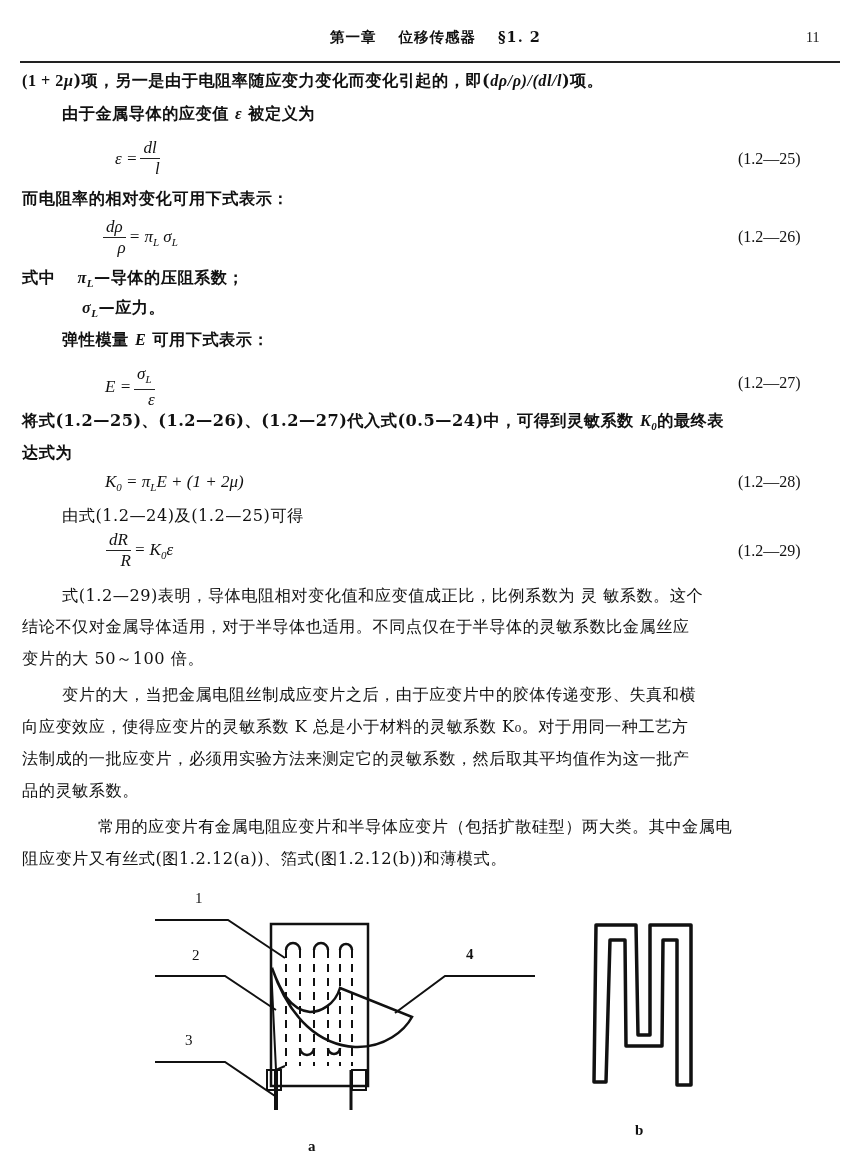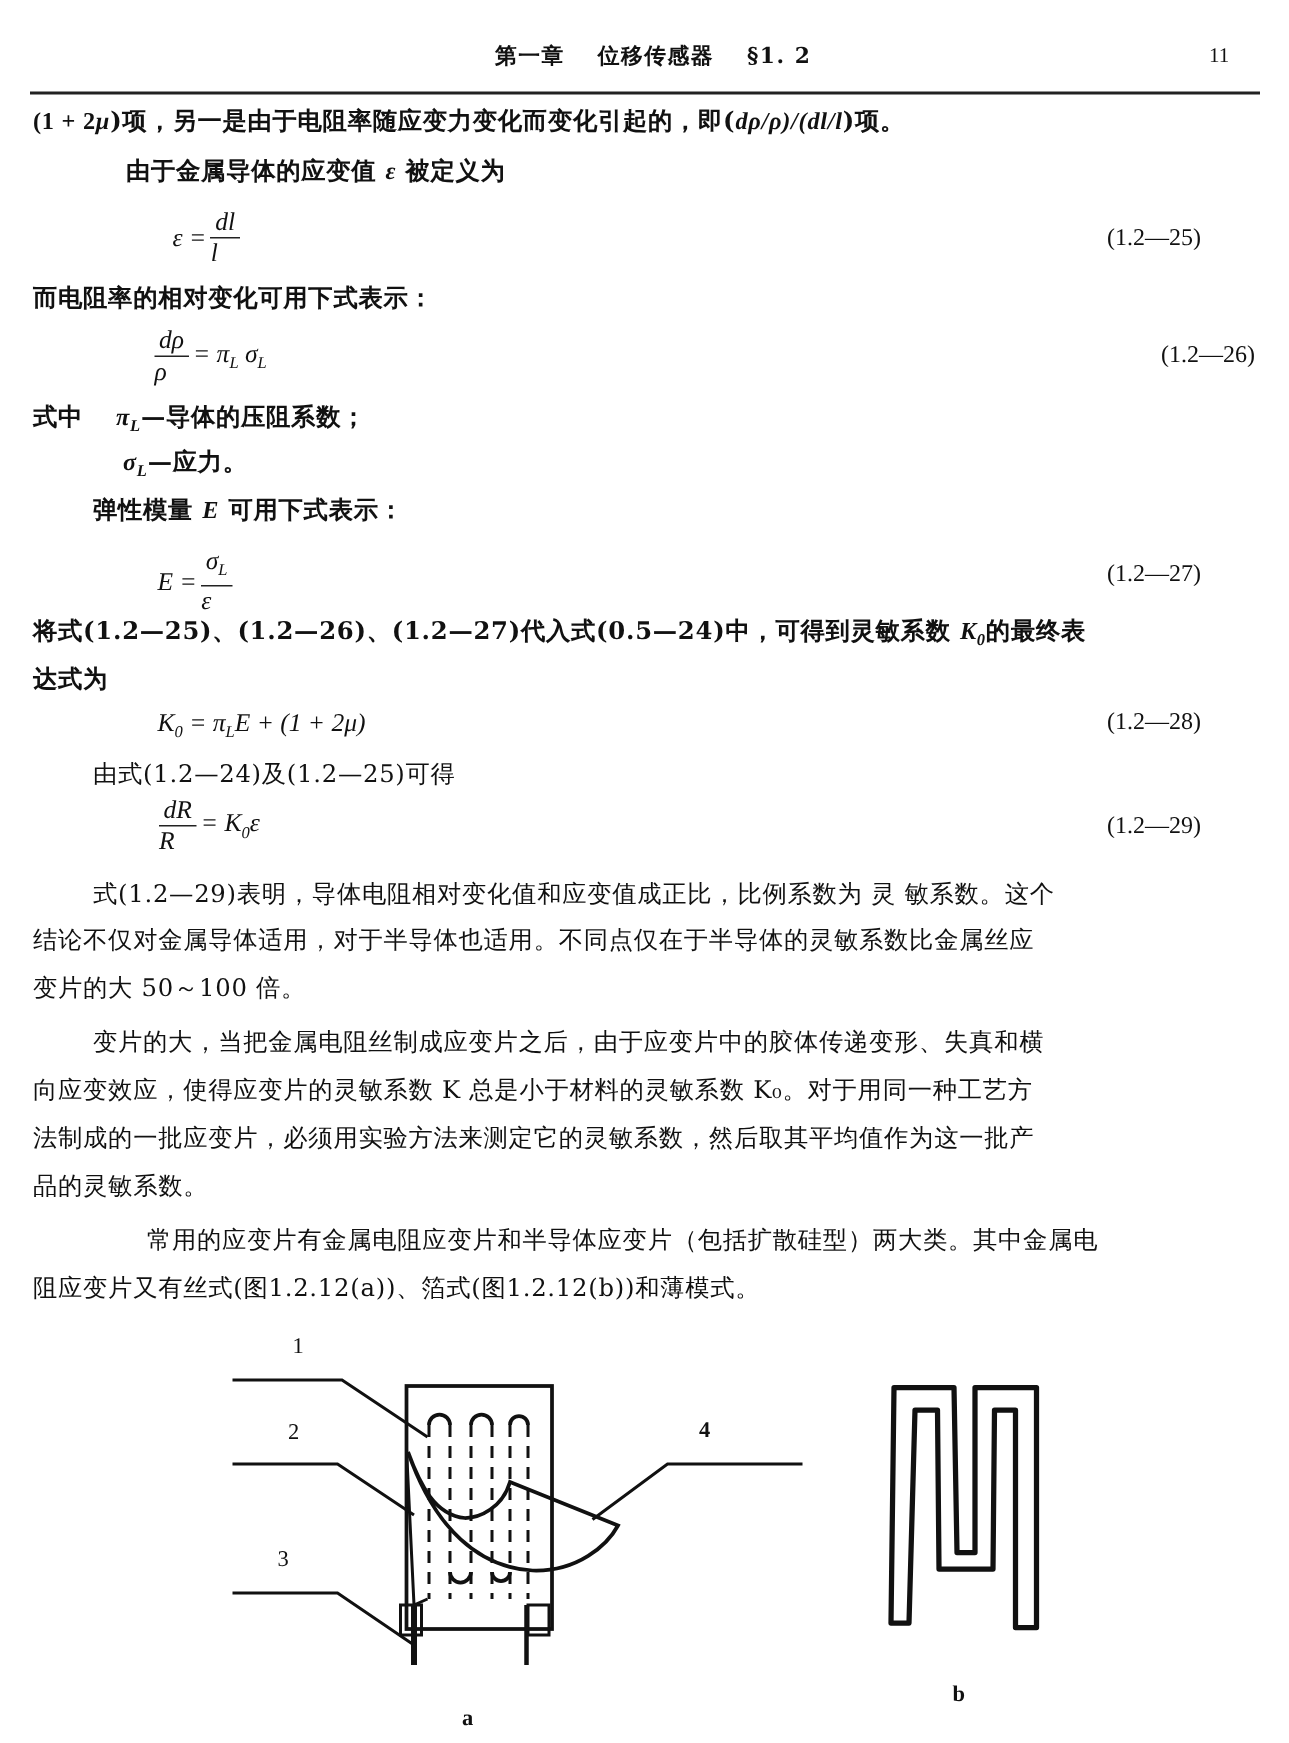--- a/index.html
+++ b/index.html
@@ -17,42 +17,42 @@
   .header-rule { left: 20px; top: 61px; width: 820px; height: 2px; background: #222; }
   .line {
     position: absolute; font-size: 16.2px; white-space: nowrap; letter-spacing: 0.5px; line-height: 20px;
   }
   .line.bold { font-weight: bold; }
   .m { font-family: "Liberation Serif", "DejaVu Serif", serif; font-style: italic; }
   .mu { font-family: "Liberation Serif", "DejaVu Serif", serif; }
   .eqnum {
     position: absolute; left: 738px; font-family: "Liberation Serif", serif; font-size: 16px; white-space: nowrap;
   }
-  .frac { display: inline-flex; flex-direction: column; align-items: flex-start; vertical-align: middle; margin: 0 3px; }
+  .frac { display: inline-flex; flex-direction: column; align-items: flex-end; vertical-align: middle; margin: 0 3px; }
   .frac .num { border-bottom: 1px solid #222; padding: 0 3px; line-height: 20px; }
   .frac .den { line-height: 20px; }
   .eq { position: absolute; font-family: "Liberation Serif", serif; font-size: 17px; white-space: nowrap; display: flex; align-items: center; }
   .eq .it { font-style: italic; }
   sub { font-size: 11px; }
   .fig-label { font-family: "Liberation Serif", serif; font-size: 15px; position: absolute; }
 </style>
 </head>
 <body>
 
 <div class="abs header-title">
   <span>第一章</span><span class="sp"></span><span>位移传感器</span><span class="sp"></span><span>§1. 2</span>
 </div>
 <div class="abs page-num">11</div>
 <div class="abs header-rule"></div>
 
 <div class="line bold" style="left:22px; top:71px;">
   <span class="mu">(1 + 2</span><span class="m">μ</span><span>)项，另一是由于电阻率随应变力变化而变化引起的，即(</span><span class="m">dρ/ρ)/(dl/l</span><span>)项。</span>
 </div>
 
-<div class="line bold" style="left:62px; top:104px;margin-left:22px;">
+<div class="line bold" style="left:62px; top:104px;">
   <span>由于金属导体的应变值</span> <span class="m">ε</span> <span>被定义为</span>
 </div>
 
 <div class="eq" style="left:115px; top:138px;">
   <span class="it">ε =</span>
   <span class="frac">
       <span class="num it">dl</span>
       <span class="den it">l</span>
     </span>
 </div>
@@ -62,21 +62,21 @@
   <span>而电阻率的相对变化可用下式表示：</span>
 </div>
 
 <div class="eq" style="left:100px; top:217px;">
   <span class="frac">
       <span class="num it">dρ</span>
       <span class="den it">ρ</span>
     </span>
   <span class="it"><span>= π</span><sub>L</sub><span> σ</span><sub>L</sub></span>
 </div>
-<div class="eqnum" style="top:228px;margin-left:36px;">(1.2—26)</div>
+<div class="eqnum" style="top:228px;">(1.2—26)</div>
 
 <div class="line bold" style="left:22px; top:268px;">
   <span>式中</span><span style="display:inline-block;width:22px;"></span><span class="m"><span>π</span><sub>L</sub></span><span>—导体的压阻系数；</span>
 </div>
 <div class="line bold" style="left:82px; top:298px;text-align:right;">
   <span class="m"><span>σ</span><sub>L</sub></span><span>—应力。</span>
 </div>
 
 <div class="line bold" style="left:62px; top:330px;">
   <span>弹性模量</span> <span class="m">E</span> <span>可用下式表示：</span>

